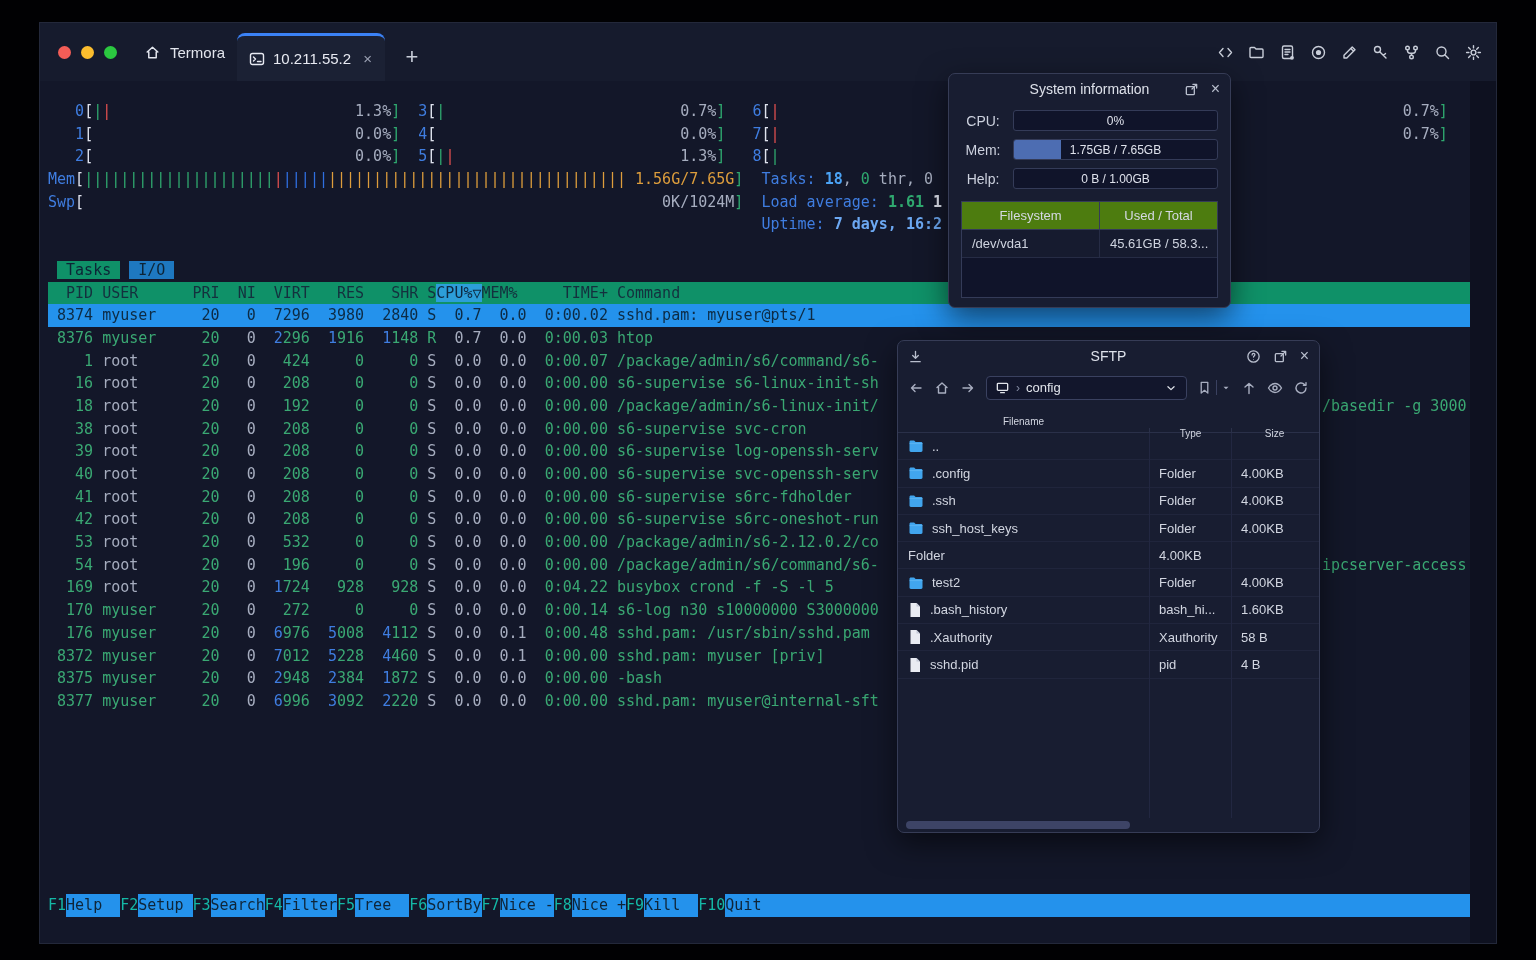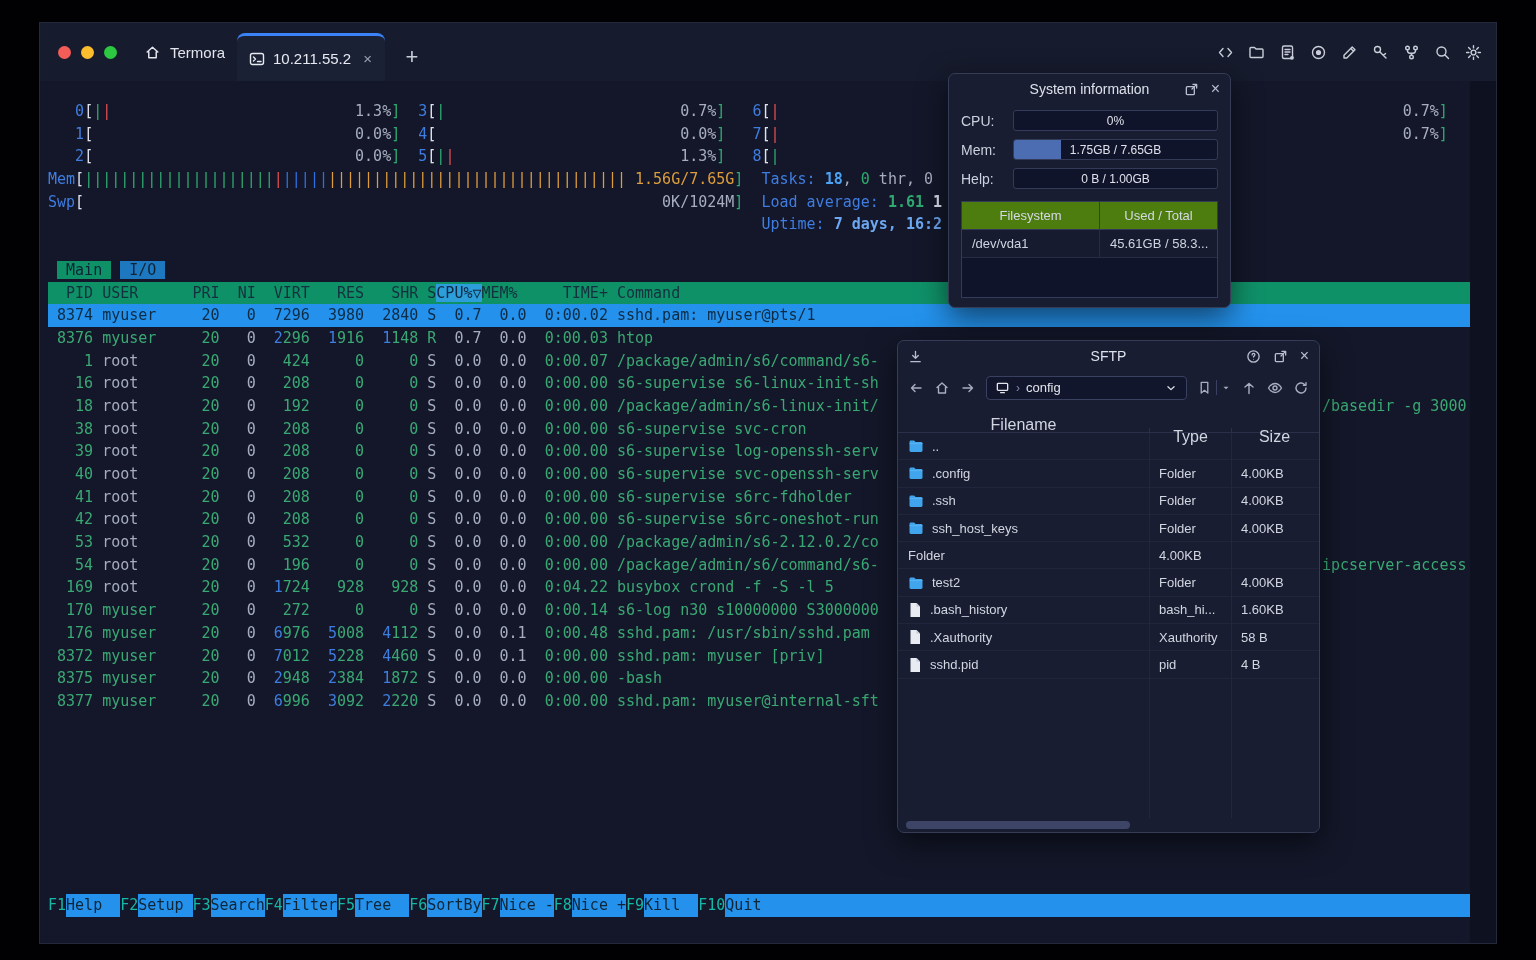--- a/index.html
+++ b/index.html
@@ -48,21 +48,21 @@
   .flab.fill{flex:1;}
 
   
   .panel{position:absolute;background:#181d31;border:1px solid #363c56;border-radius:7px;box-shadow:0 10px 30px rgba(0,0,0,.55);color:#d3d7e2;}
   .panel-title{height:30px;display:flex;align-items:center;justify-content:center;font-size:14px;color:#dde1ea;position:relative;}
   .pt-icons{position:absolute;right:10px;top:0;height:30px;display:flex;align-items:center;gap:12px;color:#b9bfce;}
   .pt-left{position:absolute;left:10px;top:0;height:30px;display:flex;align-items:center;color:#b9bfce;}
   .close-x{font-size:16px;line-height:1;}
 
   
-  .sysinfo{left:908px;top:50px;width:281px;height:233px;}
+  .sysinfo{left:908px;top:50px;width:281px;height:233px;text-align:center;}
   .si-body{padding:2px 12px 0;}
   .si-row{display:flex;align-items:center;height:29px;gap:8px;}
   .si-label{width:44px;font-size:14px;color:#ccd1de;}
   .si-bar{flex:1;height:19px;border:1px solid #343b58;background:#10142a;border-radius:3px;position:relative;overflow:hidden;}
   .si-fill{position:absolute;left:0;top:0;bottom:0;background:#4d6db2;}
   .si-text{position:absolute;inset:0;display:flex;align-items:center;justify-content:center;font-size:12px;color:#dfe2ec;}
   .si-table{margin:8px 12px 0;border:1px solid #343b58;height:95px;background:#10142a;overflow:hidden;}
   .si-thead{display:grid;grid-template-columns:138px 1fr;height:27px;border-bottom:1px solid #343b58;background:#4d7c0f;}
   .si-th{display:flex;align-items:center;justify-content:center;font-size:13px;color:#d5d9e4;}
   .si-th:first-child{border-right:1px solid #343b58;}
@@ -71,21 +71,21 @@
   .si-td:first-child{border-right:1px solid #262c45;}
 
   
   .sftp{left:857px;top:317px;width:421px;height:491px;}
   .sftp-toolbar{height:33px;display:flex;align-items:center;padding:0 10px;gap:10px;color:#a8aec0;}
   .sftp-toolbar .ic{flex:0 0 auto;display:block;}
   .path-box{flex:1;height:24px;border:1px solid #3a4160;border-radius:4px;background:#12162c;display:flex;align-items:center;padding:0 8px;gap:6px;font-size:13px;color:#e2e5ec;min-width:0;box-sizing:border-box;}
   .path-sep{color:#8289a0;font-size:12px;}
   .path-spacer{flex:1;}
   .vdiv{width:1px;height:15px;background:#3a4160;}
-  .sftp-cols{display:grid;grid-template-columns:251px 82px 86px;height:28px;border-bottom:1px solid #2a3049;font-size:16px;color:#d2d6e1;}
+  .sftp-cols{display:grid;grid-template-columns:251px 82px 86px;height:28px;border-bottom:1px solid #2a3049;font-size:10px;color:#d2d6e1;}
   .sftp-col{display:flex;align-items:center;justify-content:center;}
   .sftp-col + .sftp-col{border-left:1px solid #2a3049;margin-top:24px;}
   .sftp-list{position:absolute;top:92px;bottom:14px;left:0;right:0;overflow:hidden;}
   .vline{position:absolute;top:0;bottom:0;width:1px;background:#222741;}
   .frow{display:grid;grid-template-columns:251px 82px 86px;height:27.3px;border-bottom:1px solid #20253c;font-size:13px;color:#d2d6e1;box-sizing:border-box;}
   .fc{display:flex;align-items:center;padding-left:10px;gap:8px;overflow:hidden;white-space:nowrap;}
   .fc svg{flex:0 0 auto;}
   .hscroll{position:absolute;left:8px;bottom:3px;width:224px;height:8px;border-radius:4px;background:#3d4466;}
 </style>
 </head>
@@ -180,21 +180,21 @@
     <div class="terminal">
       <div class="gutter"></div>
       <div class="term-content">
           <div class="tline"><span class="lbl">   0</span><span class="br">[</span><span class="tick-g">|</span><span class="tick-r">|</span><span>                           </span><span class="pct">1.3%</span><span class="brg">]</span><span class="lbl">  3</span><span class="br">[</span><span class="tick-g">|</span><span>                          </span><span class="pct">0.7%</span><span class="brg">]</span><span class="lbl">   6</span><span class="br">[</span><span class="tick-r">|</span><span>                                                                     </span><span class="pct">0.7%</span><span class="brg">]</span></div>
           <div class="tline"><span class="lbl">   1</span><span class="br">[</span><span>                             </span><span class="pct">0.0%</span><span class="brg">]</span><span class="lbl">  4</span><span class="br">[</span><span>                           </span><span class="pct">0.0%</span><span class="brg">]</span><span class="lbl">   7</span><span class="br">[</span><span class="tick-r">|</span><span>                                                                     </span><span class="pct">0.7%</span><span class="brg">]</span></div>
           <div class="tline"><span class="lbl">   2</span><span class="br">[</span><span>                             </span><span class="pct">0.0%</span><span class="brg">]</span><span class="lbl">  5</span><span class="br">[</span><span class="tick-g">|</span><span class="tick-r">|</span><span>                         </span><span class="pct">1.3%</span><span class="brg">]</span><span class="lbl">   8</span><span class="br">[</span><span class="tick-g">|</span></div>
           <div class="tline"><span class="lbl">Mem</span><span class="br">[</span><span class="tick-g">|||||||||||||||||||||</span><span class="tick-r">|</span><span class="tick-b">|||||</span><span class="tick-o">|||||||||||||||||||||||||||||||||</span><span class="o-txt"> 1.56G/7.65G</span><span class="brg">]</span><span class="lblb">  Tasks: </span><span class="cnt">18</span><span class="pct">, </span><span class="tick-g">0</span><span class="pct"> thr, </span><span class="pct">0</span></div>
           <div class="tline"><span class="lbl">Swp</span><span class="br">[</span><span class="pct">                                                                0K/1024M</span><span class="brg">]</span><span class="lblb">  Load average: </span><span class="tick-g bold">1.61</span><span class="bw"> 1</span></div>
           <div class="tline"><span>                                                                               </span><span class="lblb">Uptime: </span><span class="ub">7 days, 16:2</span></div>
           <div class="tline"></div>
-          <div class="tline"><span> </span><span class="tabmain"> Main </span><span> </span><span class="tabio"> I/O </span></div>
+          <div class="tline"><span> </span><span class="tabmain"> Tasks </span><span> </span><span class="tabio"> I/O </span></div>
           <div class="tline phead"><span class="hc">  PID</span><span class="hc"> USER     </span><span class="hc"> PRI</span><span class="hc">  NI</span><span class="hc">  VIRT</span><span class="hc">   RES</span><span class="hc">   SHR</span><span class="hc"> S</span><span class="hc sortcol">CPU%▽</span><span class="hc">MEM% </span><span class="hc">    TIME+</span><span class="hc"> Command</span></div>
           <div class="tline prow selected"><span class="g"> 8374</span><span class="g"> myuser   </span><span class="g">  20</span><span class="w">   0</span><span class="w">  </span><span class="b">7</span><span class="g">296</span><span class="w">  </span><span class="b">3</span><span class="g">980</span><span class="w">  </span><span class="b">2</span><span class="g">840</span><span class="w"> S</span><span class="w">  0.7</span><span class="w">  0.0</span><span class="g">  0:00.02</span><span class="g"> sshd.pam: myuser@pts/1</span></div>
           <div class="tline prow"><span class="g"> 8376</span><span class="g"> myuser   </span><span class="g">  20</span><span class="w">   0</span><span class="w">  </span><span class="b">2</span><span class="g">296</span><span class="w">  </span><span class="b">1</span><span class="g">916</span><span class="w">  </span><span class="b">1</span><span class="g">148</span><span class="g"> R</span><span class="w">  0.7</span><span class="w">  0.0</span><span class="g">  0:00.03</span><span class="g"> htop</span></div>
           <div class="tline prow"><span class="g">    1</span><span class="w"> root     </span><span class="g">  20</span><span class="w">   0</span><span class="g">   424</span><span class="g">     0</span><span class="g">     0</span><span class="w"> S</span><span class="w">  0.0</span><span class="w">  0.0</span><span class="g">  0:00.07</span><span class="g"> /package/admin/s6/command/s6-</span></div>
           <div class="tline prow"><span class="g">   16</span><span class="w"> root     </span><span class="g">  20</span><span class="w">   0</span><span class="g">   208</span><span class="g">     0</span><span class="g">     0</span><span class="w"> S</span><span class="w">  0.0</span><span class="w">  0.0</span><span class="g">  0:00.00</span><span class="g"> s6-supervise s6-linux-init-sh</span></div>
           <div class="tline prow"><span class="g">   18</span><span class="w"> root     </span><span class="g">  20</span><span class="w">   0</span><span class="g">   192</span><span class="g">     0</span><span class="g">     0</span><span class="w"> S</span><span class="w">  0.0</span><span class="w">  0.0</span><span class="g">  0:00.00</span><span class="g"> /package/admin/s6-linux-init/</span><span class="g tail">/basedir -g 3000</span></div>
           <div class="tline prow"><span class="g">   38</span><span class="w"> root     </span><span class="g">  20</span><span class="w">   0</span><span class="g">   208</span><span class="g">     0</span><span class="g">     0</span><span class="w"> S</span><span class="w">  0.0</span><span class="w">  0.0</span><span class="g">  0:00.00</span><span class="g"> s6-supervise svc-cron</span></div>
           <div class="tline prow"><span class="g">   39</span><span class="w"> root     </span><span class="g">  20</span><span class="w">   0</span><span class="g">   208</span><span class="g">     0</span><span class="g">     0</span><span class="w"> S</span><span class="w">  0.0</span><span class="w">  0.0</span><span class="g">  0:00.00</span><span class="g"> s6-supervise log-openssh-serv</span></div>
           <div class="tline prow"><span class="g">   40</span><span class="w"> root     </span><span class="g">  20</span><span class="w">   0</span><span class="g">   208</span><span class="g">     0</span><span class="g">     0</span><span class="w"> S</span><span class="w">  0.0</span><span class="w">  0.0</span><span class="g">  0:00.00</span><span class="g"> s6-supervise svc-openssh-serv</span></div>
           <div class="tline prow"><span class="g">   41</span><span class="w"> root     </span><span class="g">  20</span><span class="w">   0</span><span class="g">   208</span><span class="g">     0</span><span class="g">     0</span><span class="w"> S</span><span class="w">  0.0</span><span class="w">  0.0</span><span class="g">  0:00.00</span><span class="g"> s6-supervise s6rc-fdholder</span></div>

